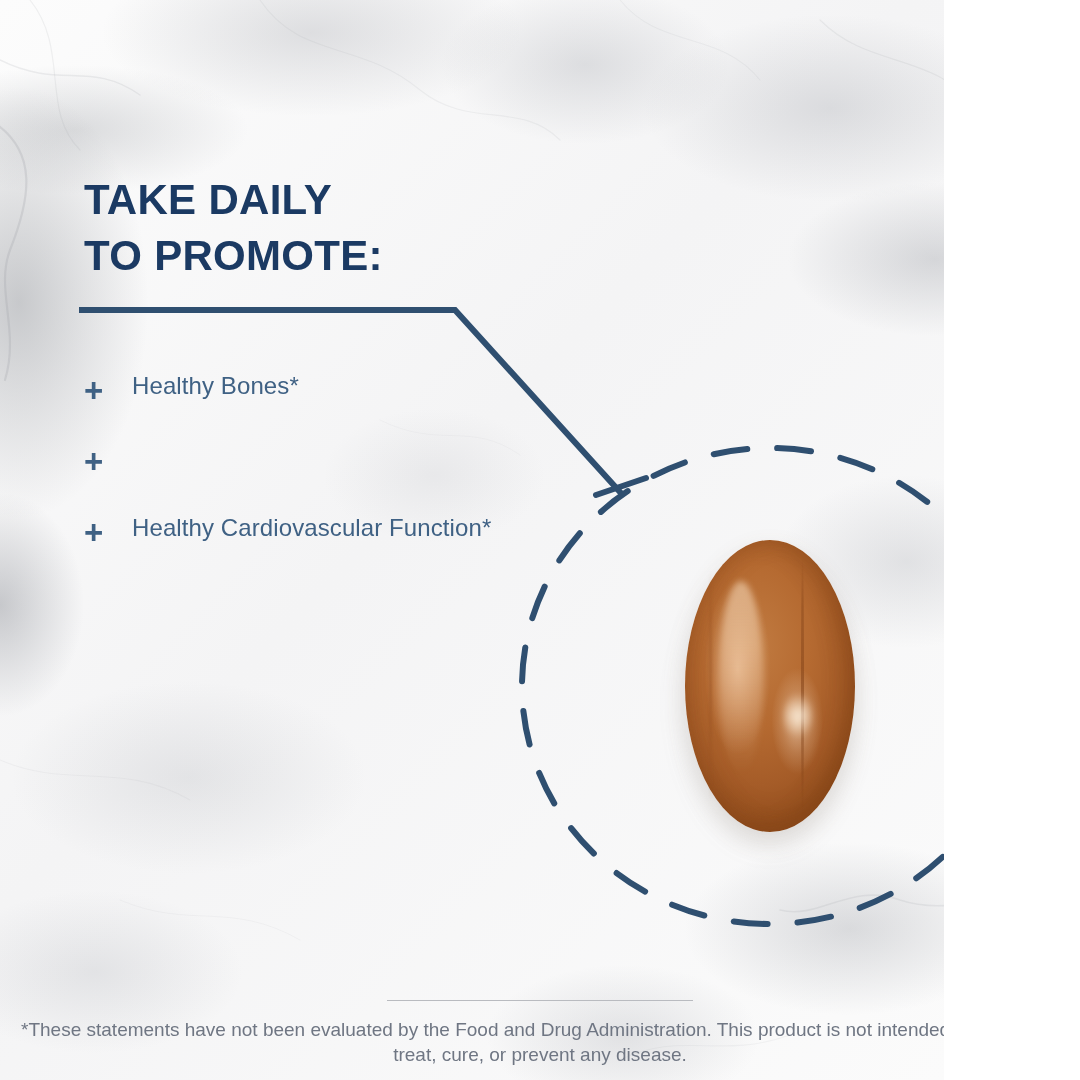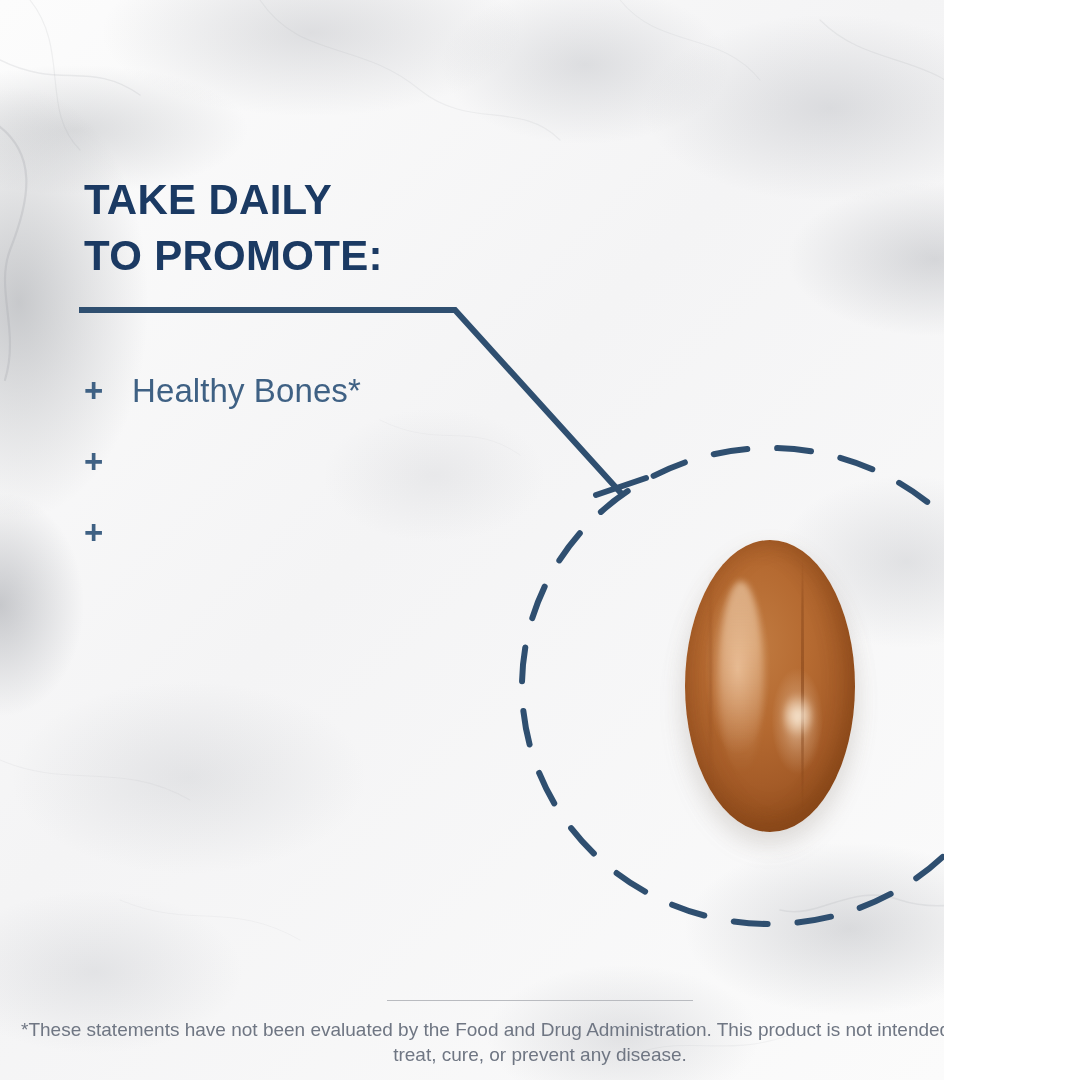--- a/index.html
+++ b/index.html
@@ -97,21 +97,21 @@
     color: #3f6184;
     font-size: 33px;
     font-weight: bold;
     line-height: 1.18;
     width: 48px;
     flex: 0 0 48px;
   }
 
   .benefit-text {
     color: #3f6184;
-    font-size: 33px;
+    font-size: 24px;
     font-weight: normal;
     line-height: 1.18;
     letter-spacing: 0.1px;
   }
 
   
   .circle-zone {
     position: absolute;
     left: 518px;
     top: 444px;
@@ -263,20 +263,21 @@
       <span class="bullet-plus">+</span>
       <span class="benefit-text">Healthy Bones*</span>
     </div>
 
     <div class="benefit">
       <span class="bullet-plus">+</span>
     </div>
 
     <div class="benefit">
       <span class="bullet-plus">+</span>
+      <span class="benefit-text">Healthy Cardiovascular Function*</span>
     </div>
 
   </div>
 
   <div class="circle-zone">
 
     <svg class="dashed-circle" viewBox="0 0 504 484" xmlns="http://www.w3.org/2000/svg">
       <ellipse cx="252" cy="242" rx="248" ry="238" fill="none" stroke="#2f4f70" stroke-width="6" stroke-linecap="round" stroke-dasharray="34 30"></ellipse>
     </svg>
 

